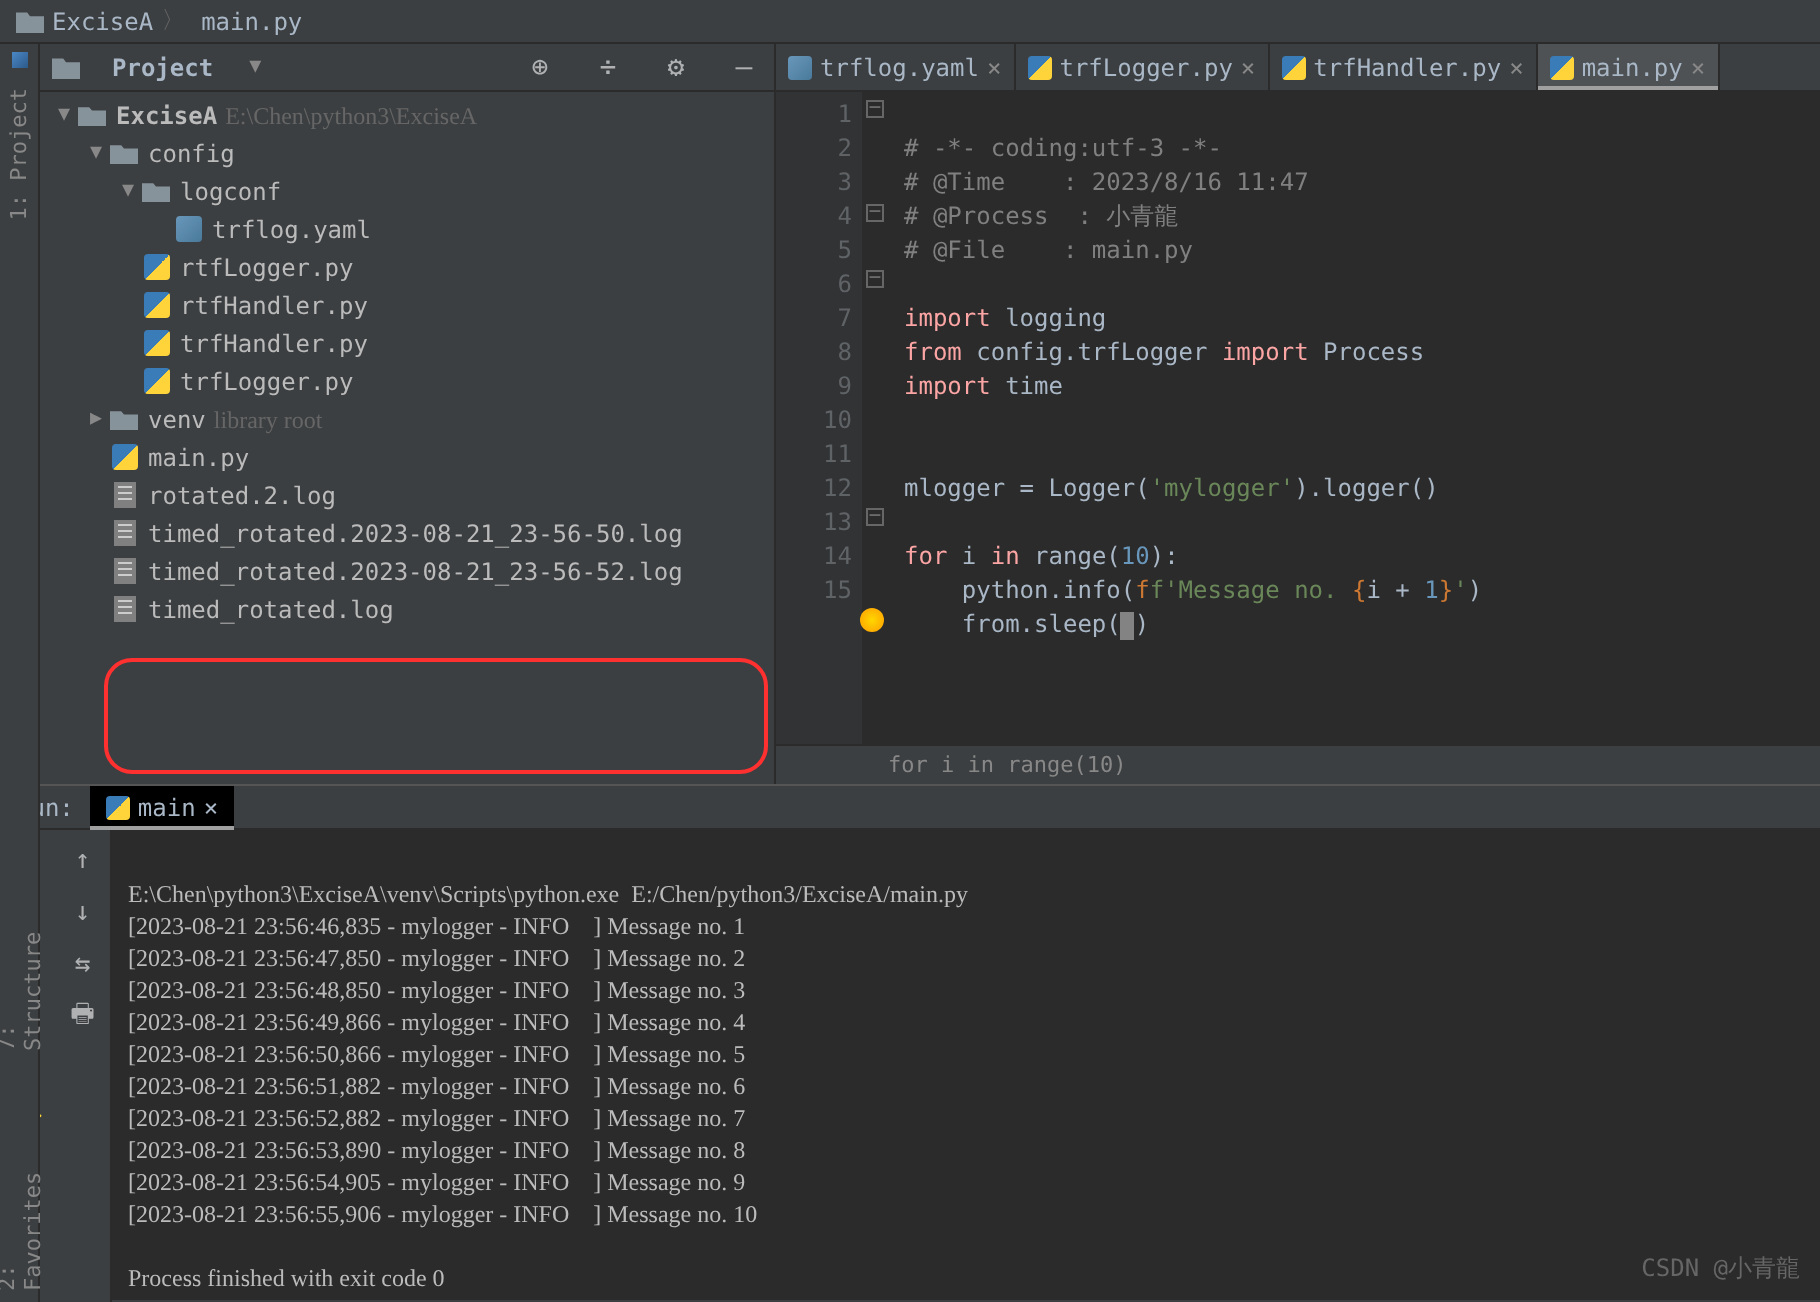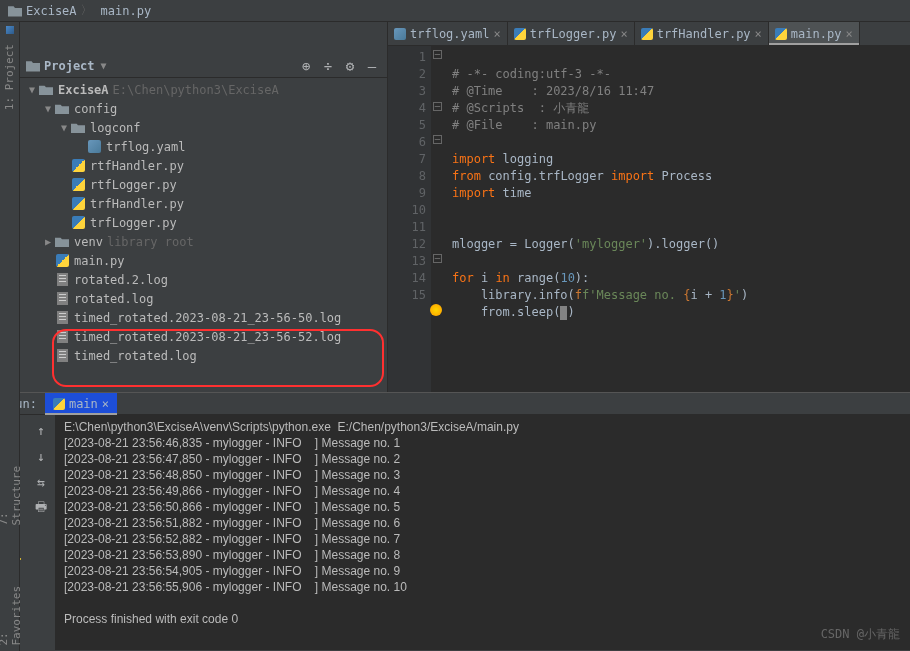--- a/index.html
+++ b/index.html
@@ -55,22 +55,21 @@
   border-right: 1px solid #2b2b2b;
   display: flex;
   flex-direction: column;
 }
 .proj-header {
   height: 24px;
   display: flex;
   align-items: center;
   padding: 0 6px;
   border-bottom: 1px solid #2b2b2b;
-  gap: 4px;
-  margin-top: 32px;
+  gap: 16px;
 }
 .proj-header .title-ico {
   width: 14px;
   height: 12px;
   background: #87939a;
   clip-path: polygon(0 15%, 40% 15%, 50% 30%, 100% 30%, 100% 100%, 0 100%);
 }
 .proj-header .ttl { font-weight: bold; }
 .proj-header .dd { color: #888; font-size: 10px; margin-left: 2px;}
 .proj-header .flex { flex: 1; }
@@ -105,21 +104,21 @@
   justify-content: center;
   margin-right: 4px;
 }
 .ico-folder { width: 14px; height: 11px; background: #87939a; clip-path: polygon(0 15%, 40% 15%, 50% 30%, 100% 30%, 100% 100%, 0 100%); }
 .ico-folder-open { width: 14px; height: 11px; background: #87939a; clip-path: polygon(0 15%, 40% 15%, 50% 30%, 100% 30%, 100% 100%, 0 100%); }
 .ico-yaml { width: 13px; height: 13px; background: linear-gradient(135deg,#6897bb,#4a7a9a); border-radius: 2px; }
 .ico-py { width: 13px; height: 13px; background: linear-gradient(135deg,#3a7cb8 50%,#ffd43b 50%); border-radius: 2px; }
 .ico-log { width: 11px; height: 13px; background: #808080; position: relative; }
 .ico-log::before { content: ''; position: absolute; top: 2px; left: 2px; right: 2px; height: 1px; background: #ccc; box-shadow: 0 3px 0 #ccc, 0 6px 0 #ccc; }
 .tree-row .tlabel { color: #bbbbbb; }
-.tree-row .tpath { color: #666; margin-left: 4px; }
+.tree-row .tpath { color: #666; margin-left: 4px; font-family: Liberation Serif, serif; }
 .highlight-box {
   position: absolute;
   border: 2px solid #ff3030;
   border-radius: 14px;
   pointer-events: none;
 }
 .editor-zone {
   flex: 1;
   background: #2b2b2b;
   display: flex;
@@ -176,21 +175,21 @@
   color: #a9b7c6;
   position: relative;
 }
 .fold-col {
   width: 12px;
   background: #2b2b2b;
   position: relative;
 }
 .fold-mark { position: absolute; left: 1px; width: 9px; height: 9px; border: 1px solid #666; color: #888; font-size: 9px; line-height: 7px; text-align: center; }
 .c-cm { color: #808080; }
-.c-kw { color: #f97316; }
+.c-kw { color: #fca5a5; }
 .c-str { color: #6a8759; }
 .c-num { color: #6897bb; }
 .c-fmt { color: #cc7832; }
 .bulb {
   position: absolute;
   left: -22px;
   width: 12px; height: 12px;
   background: radial-gradient(circle,#ffd700,#ff9c00);
   border-radius: 50%;
 }
@@ -224,21 +223,21 @@
   align-items: center;
   padding: 0 8px;
   border-bottom: 1px solid #2b2b2b;
 }
 .run-tab {
   display: flex;
   align-items: center;
   gap: 4px;
   padding: 0 8px;
   height: 22px;
-  background: #1d4ed8;
+  background: #000000;
   position: relative;
 }
 .run-tab::after {
   content:''; position:absolute; bottom:0; left:0; right:0; height:2px; background:#a0a0a0;
 }
 .run-body {
   flex: 1;
   display: flex;
 }
 .run-toolbar {
@@ -253,27 +252,28 @@
 .run-toolbar .toolrow { display: flex; }
 .run-toolbar .bt {
   width: 28px; height: 22px;
   display: flex; align-items: center; justify-content: center;
   color: #afb1b3; font-size: 13px;
 }
 .play-tri { width: 0; height: 0; border-left: 9px solid #499c54; border-top: 6px solid transparent; border-bottom: 6px solid transparent; }
 .stop-sq { width: 10px; height: 10px; background: #555; }
 .console {
   flex: 1;
-  font-family: Liberation Sans, sans-serif;
+  font-family: Liberation Serif, serif;
   font-size: 12px;
   line-height: 16px;
   padding: 4px 8px;
   white-space: pre;
   overflow: auto;
   color: #bbbbbb;
+  margin-top: 20px;
 }
 .left-stack {
   position: absolute;
   left: 0;
   top: 392px;
   width: 20px;
   bottom: 0;
   background: #3c3f41;
   border-right: 1px solid #2b2b2b;
   display: flex;
@@ -344,27 +344,27 @@
       <div class="tree-row" style="padding-left:66px">
           <span class="ico">
             <span class="ico-yaml"></span>
           </span>
           <span class="tlabel">trflog.yaml</span>
         </div>
       <div class="tree-row" style="padding-left:50px">
           <span class="ico">
             <span class="ico-py"></span>
           </span>
+          <span class="tlabel">rtfLogger.py</span>
+        </div>
+      <div class="tree-row" style="padding-left:50px">
+          <span class="ico">
+            <span class="ico-py"></span>
+          </span>
           <span class="tlabel">rtfHandler.py</span>
-        </div>
-      <div class="tree-row" style="padding-left:50px">
-          <span class="ico">
-            <span class="ico-py"></span>
-          </span>
-          <span class="tlabel">rtfLogger.py</span>
         </div>
       <div class="tree-row" style="padding-left:50px">
           <span class="ico">
             <span class="ico-py"></span>
           </span>
           <span class="tlabel">trfHandler.py</span>
         </div>
       <div class="tree-row" style="padding-left:50px">
           <span class="ico">
             <span class="ico-py"></span>
@@ -383,26 +383,20 @@
           <span class="ico">
             <span class="ico-py"></span>
           </span>
           <span class="tlabel">main.py</span>
         </div>
       <div class="tree-row" style="padding-left:34px">
           <span class="ico">
             <span class="ico-log"></span>
           </span>
           <span class="tlabel">rotated.2.log</span>
-        </div>
-      <div class="tree-row" style="padding-left:34px">
-          <span class="ico">
-            <span class="ico-log"></span>
-          </span>
-          <span class="tlabel">rotated.log</span>
         </div>
       <div class="tree-row" style="padding-left:34px">
           <span class="ico">
             <span class="ico-log"></span>
           </span>
           <span class="tlabel">timed_rotated.2023-08-21_23-56-50.log</span>
         </div>
       <div class="tree-row" style="padding-left:34px">
           <span class="ico">
             <span class="ico-log"></span>
@@ -446,35 +440,38 @@
       <div class="gutter">1<br>2<br>3<br>4<br>5<br>6<br>7<br>8<br>9<br>10<br>11<br>12<br>13<br>14<br>15</div>
       <div class="fold-col">
         <span class="fold-mark" style="top:4px">–</span>
         <span class="fold-mark" style="top:56px">–</span>
         <span class="fold-mark" style="top:89px">–</span>
         <span class="fold-mark" style="top:208px">–</span>
       </div>
       <div class="code">
 <span class="c-cm"># -*- coding:utf-3 -*-</span>
 <span class="c-cm"># @Time    : 2023/8/16 11:47</span>
-<span class="c-cm"># @Scripts  : 小青龍</span>
+<span class="c-cm"># @Process  : 小青龍</span>
 <span class="c-cm"># @File    : main.py</span>
 
 <span class="c-kw">import</span><span> logging</span>
 <span class="c-kw">from</span><span> config.trfLogger </span><span class="c-kw">import</span><span> Process</span>
 <span class="c-kw">import</span><span> time</span>
 
 
 <span>mlogger = Logger(</span><span class="c-str">'mylogger'</span><span>).logger()</span>
 
 <span class="c-kw">for</span><span> i </span><span class="c-kw">in</span><span> range(</span><span class="c-num">10</span><span>):</span>
-<span>    library.info(</span><span class="c-str"><span class="c-fmt">f</span><span>f'Message no. </span></span><span class="c-fmt">{</span><span>i + </span><span class="c-num">1</span><span class="c-fmt">}</span><span class="c-str">'</span><span>)</span>
+<span>    python.info(</span><span class="c-str"><span class="c-fmt">f</span><span>f'Message no. </span></span><span class="c-fmt">{</span><span>i + </span><span class="c-num">1</span><span class="c-fmt">}</span><span class="c-str">'</span><span>)</span>
 <span style="position:relative"><span class="bulb"></span></span><span>    from.sleep(</span><span class="caret-blk"></span><span>)</span>
       </div>
     </div>
+    <div class="crumb-strip">
+        <span>for i in range(10)</span>
+      </div>
   </div>
 </div>
 
 <div class="run-panel">
   <div class="run-header">
     <span>Run:</span>
     <div style="width:8px"></div>
     <div class="run-tab">
       <span class="ico-py" style="width:12px;height:12px"></span>
       <span>main</span>

